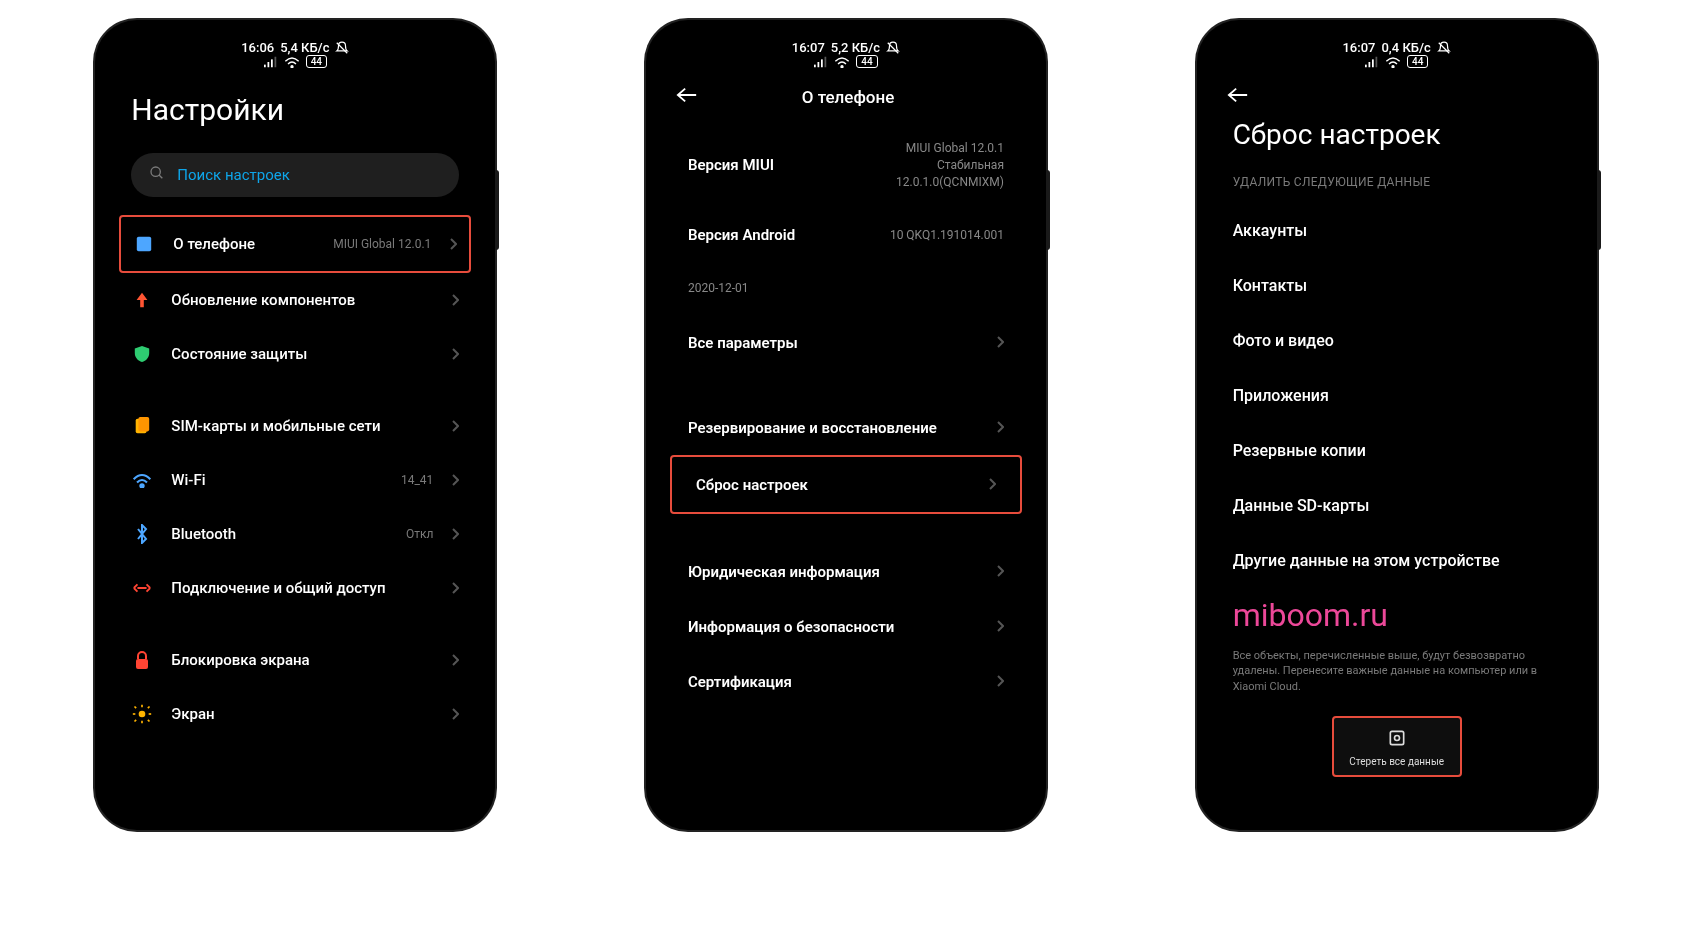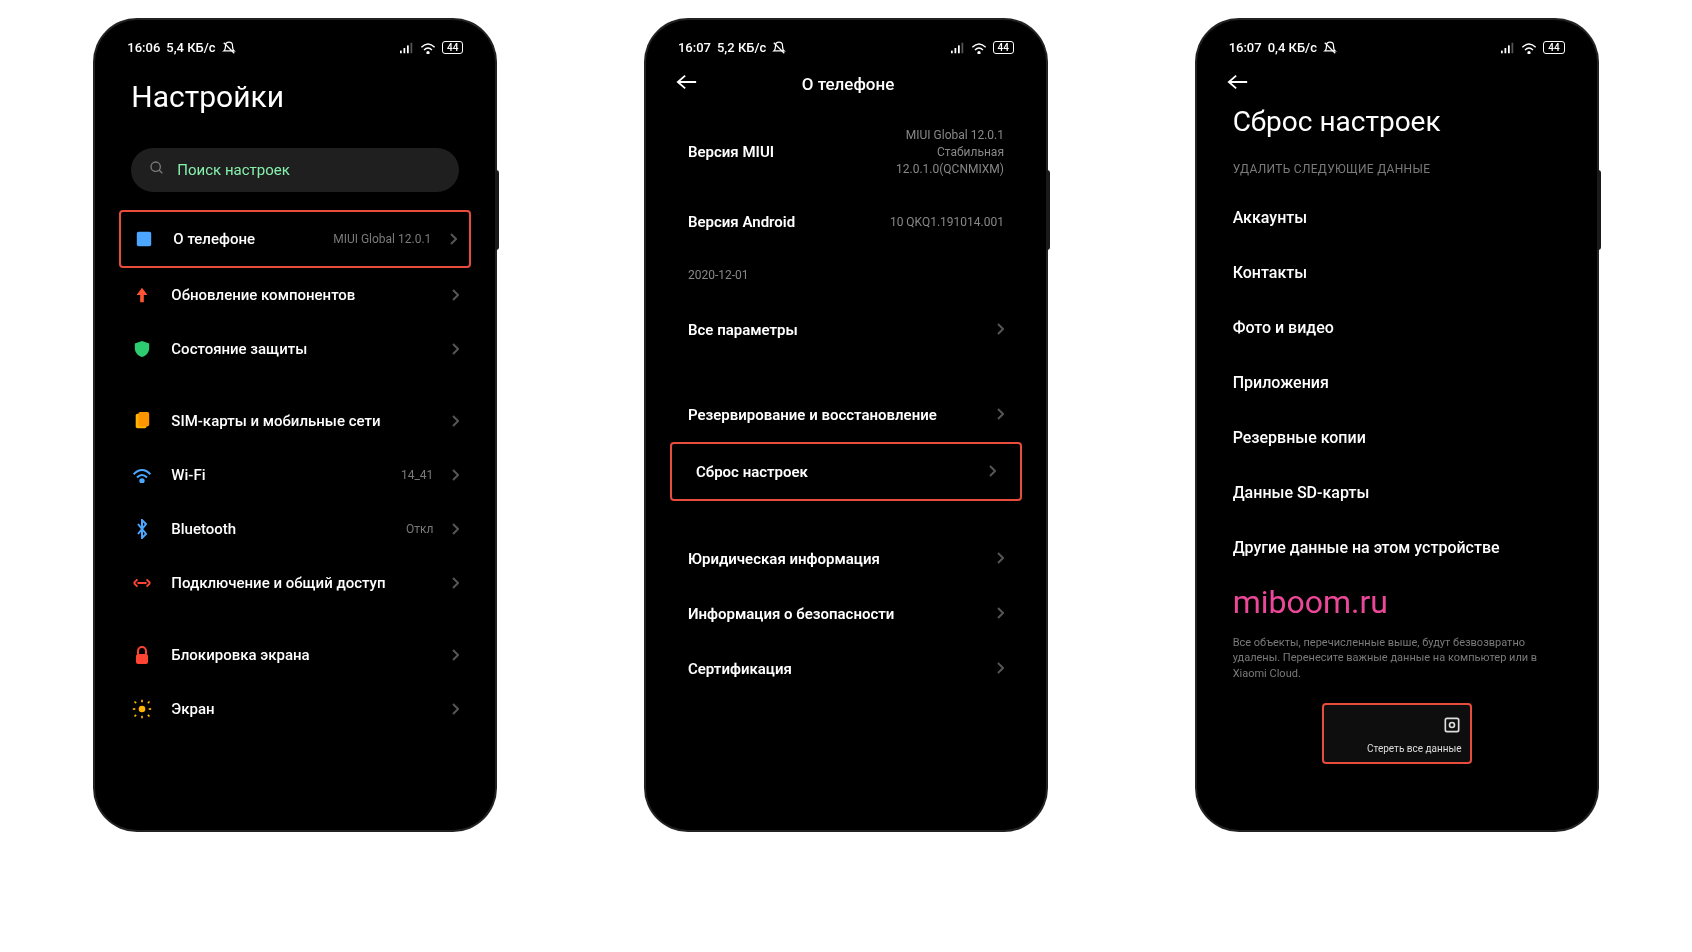--- a/index.html
+++ b/index.html
@@ -40,38 +40,39 @@
     position: relative;
     color: #fff;
   }
   .status-bar {
     display: flex;
     justify-content: space-between;
     align-items: center;
     padding: 8px 20px 4px;
     font-size: 13px;
     font-weight: 500;
+    flex-direction: column;
   }
   .status-left { display: flex; align-items: center; gap: 6px; }
   .status-right { display: flex; align-items: flex-end; gap: 6px; }
   .status-bar svg { display: block; }
   .page-title {
     font-size: 30px;
     font-weight: 400;
     padding: 20px 24px 18px;
   }
   .search-box {
-    margin: 16px 24px 18px;
+    margin: 8px 24px 18px;
     background: #1f1f1f;
     border-radius: 24px;
     padding: 12px 18px;
     display: flex;
     align-items: center;
     gap: 12px;
-    color: #86efac;
+    color: #0ea5e9;
     font-size: 15px;
   }
   .content { padding: 0 12px; }
   .row {
     display: flex;
     align-items: center;
     padding: 16px 12px;
     gap: 18px;
     min-height: 54px;
   }
@@ -165,25 +166,25 @@
     font-weight: 400;
   }
   .warning-text {
     padding: 14px 24px 10px;
     font-size: 11px;
     color: #7a7a7a;
     line-height: 1.4;
   }
   .erase-button {
     margin: 8px auto 0;
-    width: 150px;
+    width: 130px;
     padding: 10px 8px 8px;
     display: flex;
     flex-direction: column;
-    align-items: flex-end;
+    align-items: center;
     gap: 6px;
     font-size: 10px;
     color: #ddd;
     background: #0e0e0e;
   }
   .erase-wrap { padding-top: 4px; }
   .content2 { padding: 0 6px; }
   .content2 .highlight { margin: 0 6px; }
 </style>
 </head>

